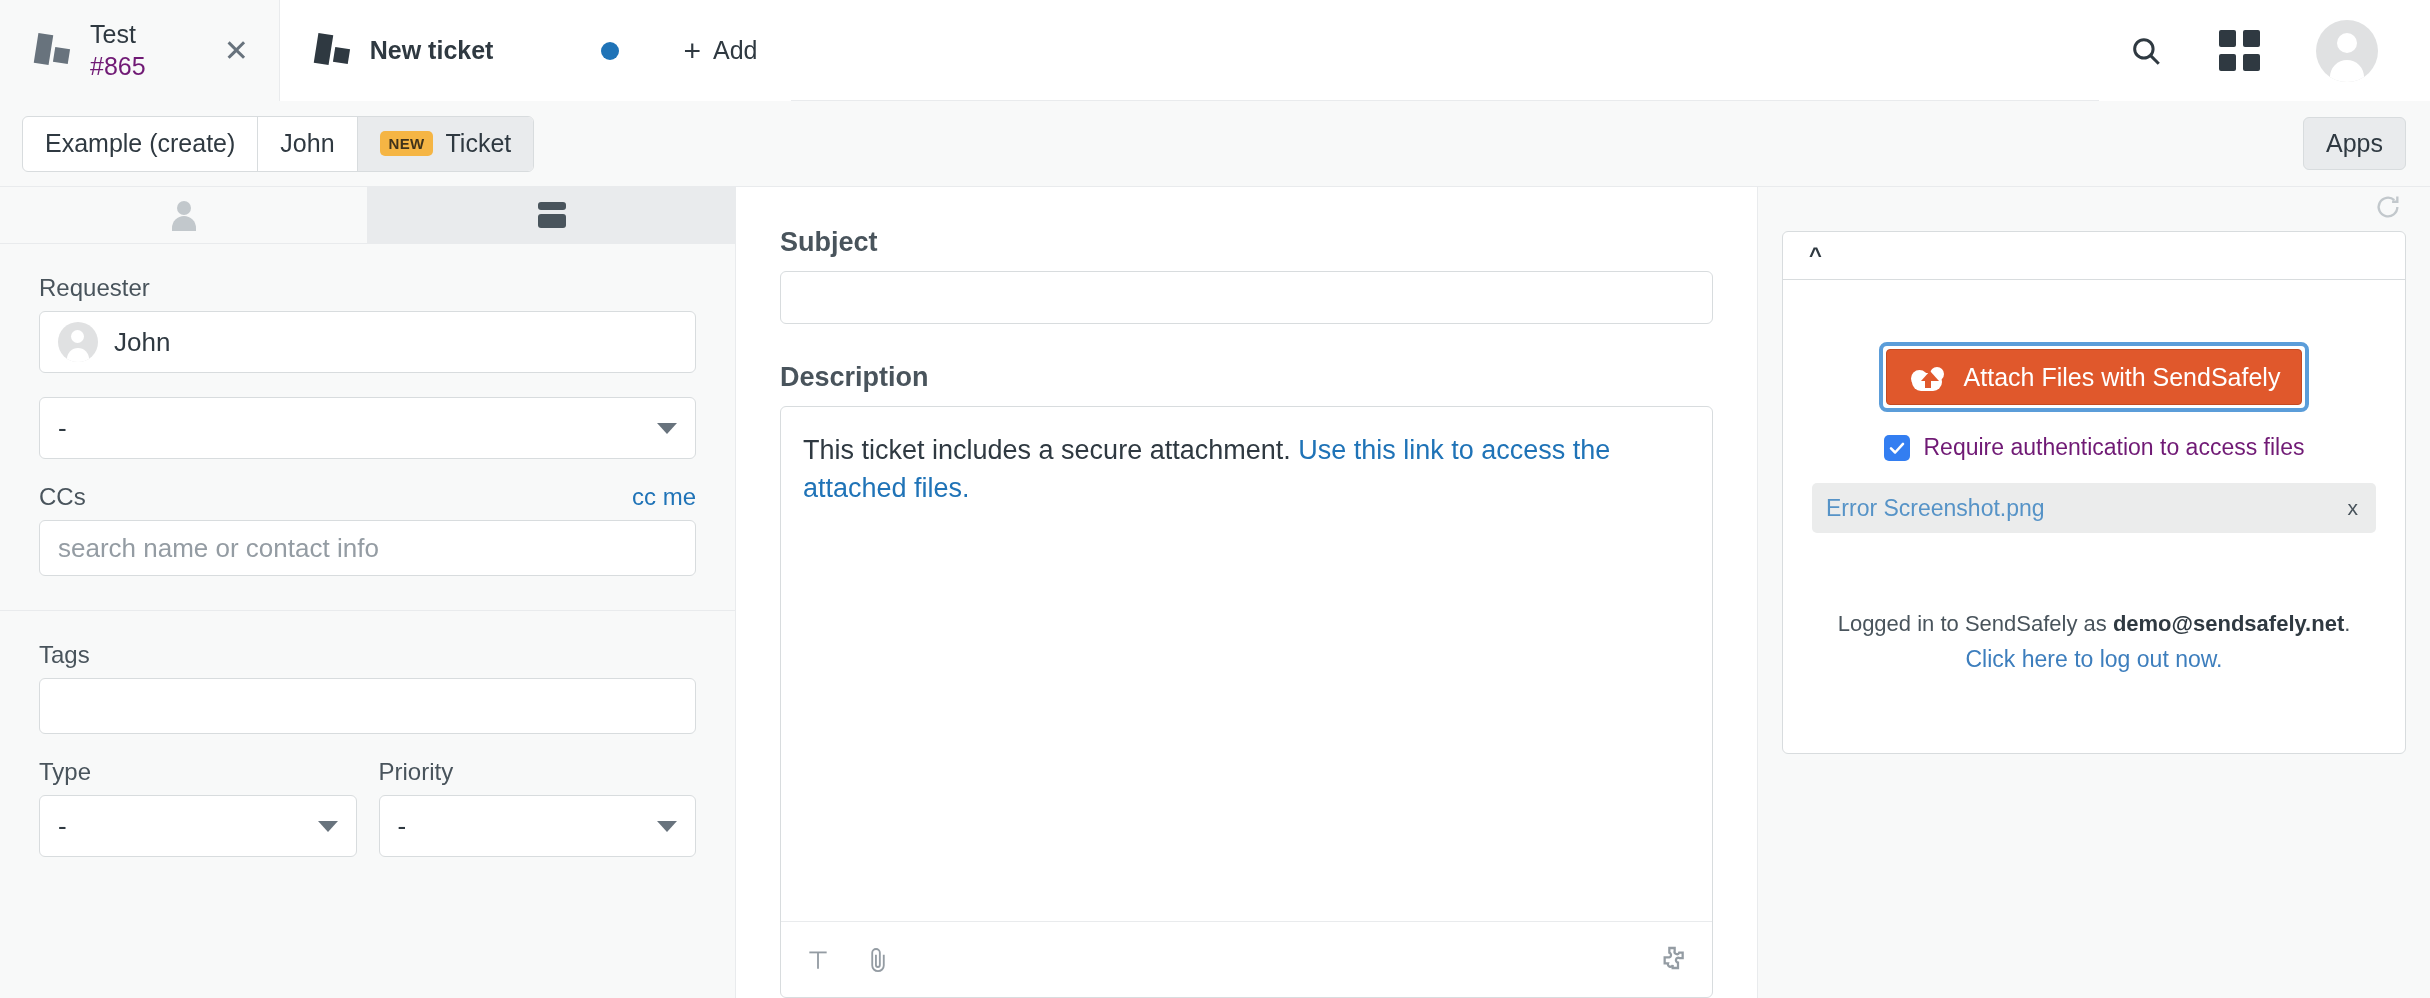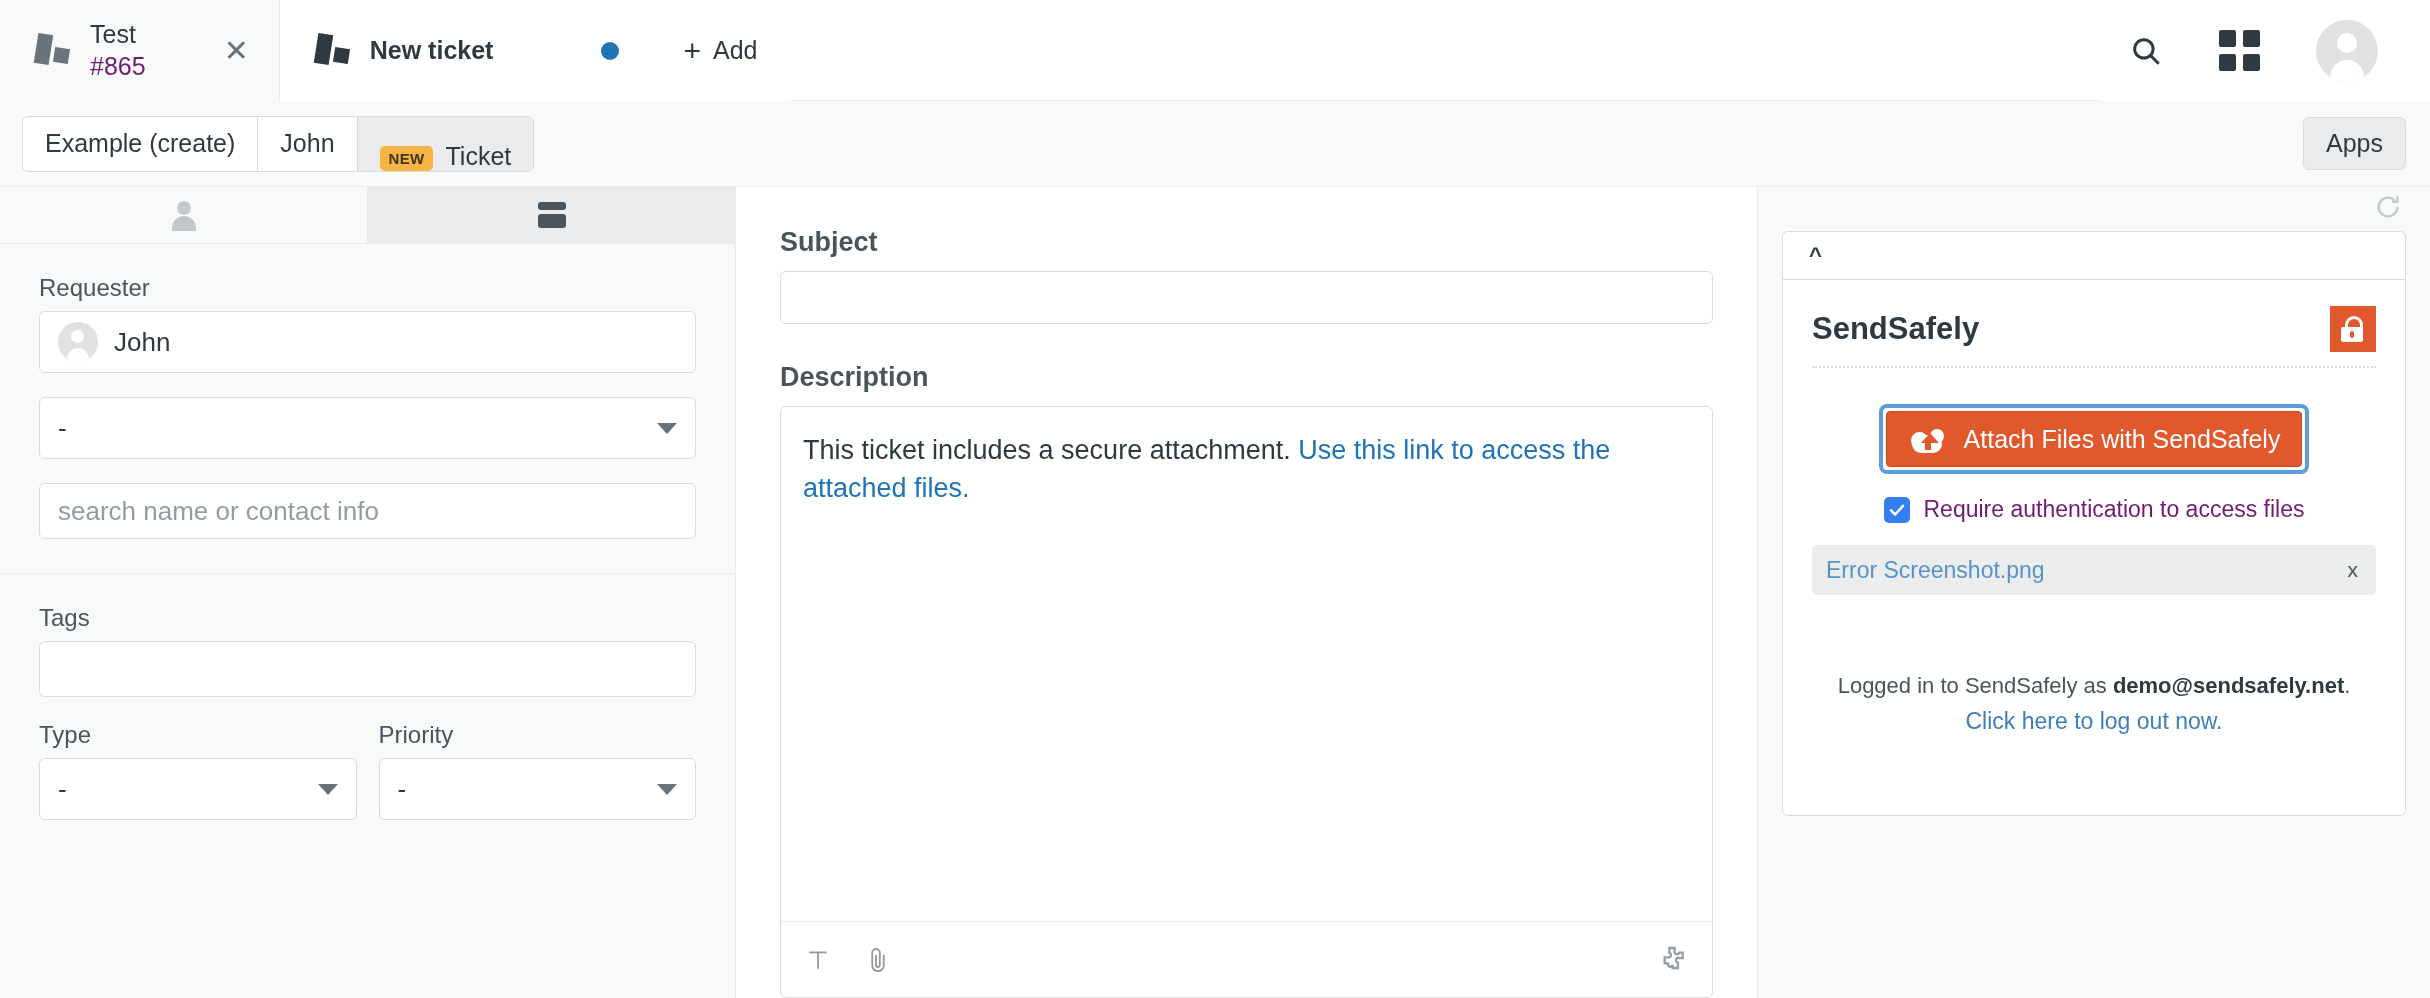--- a/index.html
+++ b/index.html
@@ -97,21 +97,21 @@
     display: flex; align-items: stretch;
     border: 1px solid #d8dcde; border-radius: 6px;
     overflow: hidden; background: #fff; height: 56px;
   }
   .crumb {
     display: flex; align-items: center; gap: 12px;
     padding: 0 22px; font-size: 25px; color: #2f3941;
     white-space: nowrap; cursor: pointer;
   }
   .crumb + .crumb { border-left: 1px solid #d8dcde; }
-  .crumb.current { background: #e9ebed; cursor: default; align-items: flex-end; }
+  .crumb.current { background: #e9ebed; cursor: default; }
   .badge-new {
     background: #f5b544; color: #40331a; font-size: 15px; font-weight: bold;
     padding: 4px 9px; border-radius: 5px; letter-spacing: .3px;
   }
   .apps-btn {
     background: #e9ebed; border: 1px solid #d8dcde; border-radius: 6px;
     font-size: 25px; color: #2f3941; padding: 11px 22px; cursor: pointer;
     font-family: "Liberation Sans", sans-serif;
   }
 
@@ -405,20 +405,24 @@
       </div>
 
       <div class="field">
         <div class="select-box">
           <span>-</span>
           <span class="caret"></span>
         </div>
       </div>
 
       <div class="field">
+        <div class="field-head">
+          <span class="field-label">CCs</span>
+          <span class="field-link">cc me</span>
+        </div>
         <div class="input-box tall">
           <span class="ph">search name or contact info</span>
         </div>
       </div>
     </div>
 
     <div class="side-section">
       <div class="field">
         <div class="field-head">
           <span class="field-label">Tags</span>
@@ -492,30 +496,20 @@
         </svg>
       </span>
     </div>
 
     <div class="app-card">
       <div class="app-card-head">
         <span class="chev-up">^</span>
       </div>
 
       <div class="app-card-body">
-        <div class="ss-title-row">
-          <span class="ss-title">SendSafely</span>
-          <span class="ss-logo">
-            <span class="lock-glyph">
-                <span class="shackle"></span>
-                <span class="body"></span>
-                <span class="kh"></span>
-              </span>
-          </span>
-        </div>
 
         <div class="attach-focus">
           <div class="attach-btn">
             <span class="cloud-up">
               <span class="c1"></span>
                 <span class="c2"></span>
                 <span class="c3"></span>
               <span class="arrow"></span>
                 <span class="stem"></span>
             </span>

